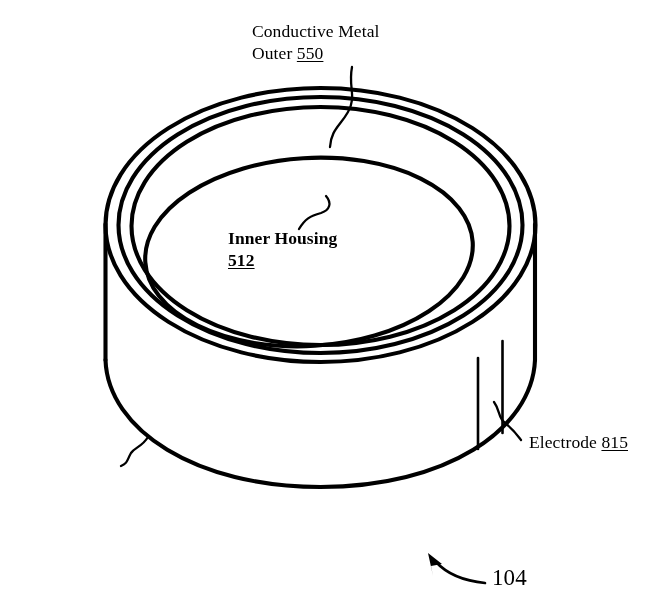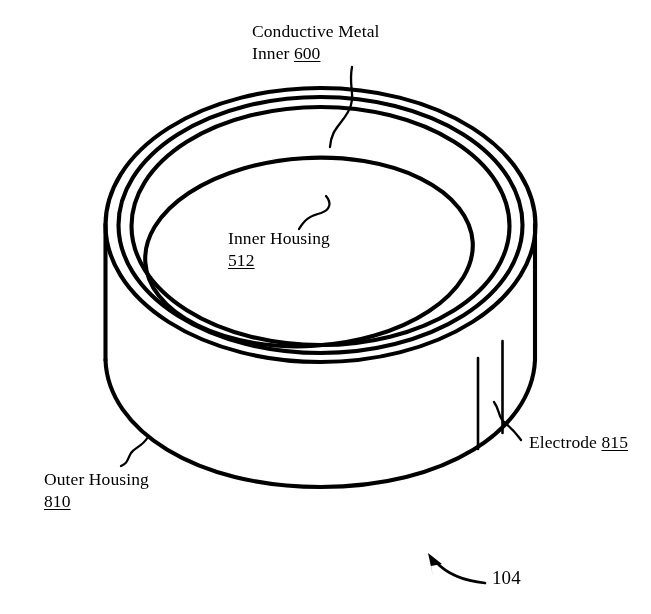--- a/index.html
+++ b/index.html
@@ -48,24 +48,24 @@
     font-size: 17.5px;
     line-height: 22px;
     color: #000000;
     white-space: nowrap;
     letter-spacing: 0.1px;
   }
   .lbl .num { text-decoration: underline; text-underline-offset: 1.5px; }
   .lbl.center { text-align: left; }
 
   #label-frame     { left: 322px; top: 20px;  width: 140px; transform: translateX(-50%); }
-  #label-inner     { left: 308px; top: 227px; width: 160px; transform: translateX(-50%); }
+  #label-inner     { left: 308px; top: 227px; width: 160px; transform: translateX(-50%); font-weight: bold; }
   #label-outer     { left: 119px; top: 468px; width: 150px; transform: translateX(-50%); }
   #label-electrode { left: 529px; top: 431px; }
-  #label-figure    { left: 492px; top: 567px; font-size: 19px; }
+  #label-figure    { left: 492px; top: 567px; font-size: 23px; }
 </style>
 </head>
 <body>
 
 <div id="figure-root">
 
   <svg id="figure-svg" viewBox="0 0 651 614">
 
     <g>
 
@@ -104,32 +104,28 @@
 
     <g>
       <path class="leader" style="stroke-width:2.6" d="M 485 583 C 465 581 447 574 436 562"></path>
       <path class="arrow-fill" d="M 428 553 L 442 564 L 431 566 L 433 576 Z"></path>
     </g>
 
   </svg>
 
   <div class="lbl center" id="label-frame">
     <div>Conductive Metal</div>
-    <div><span>Inner</span> <span class="num">600</span></div>
+    <div><span>Outer</span> <span class="num">550</span></div>
   </div>
 
   <div class="lbl center" id="label-inner">
     <div>Inner Housing</div>
     <div class="num">512</div>
   </div>
 
-  <div class="lbl center" id="label-outer">
-    <div>Outer Housing</div>
-    <div class="num">810</div>
-  </div>
 
   <div class="lbl" id="label-electrode">
     <span>Electrode</span>
     <span class="num">815</span>
   </div>
 
   <div class="lbl" id="label-figure">104</div>
 
 </div>
 

